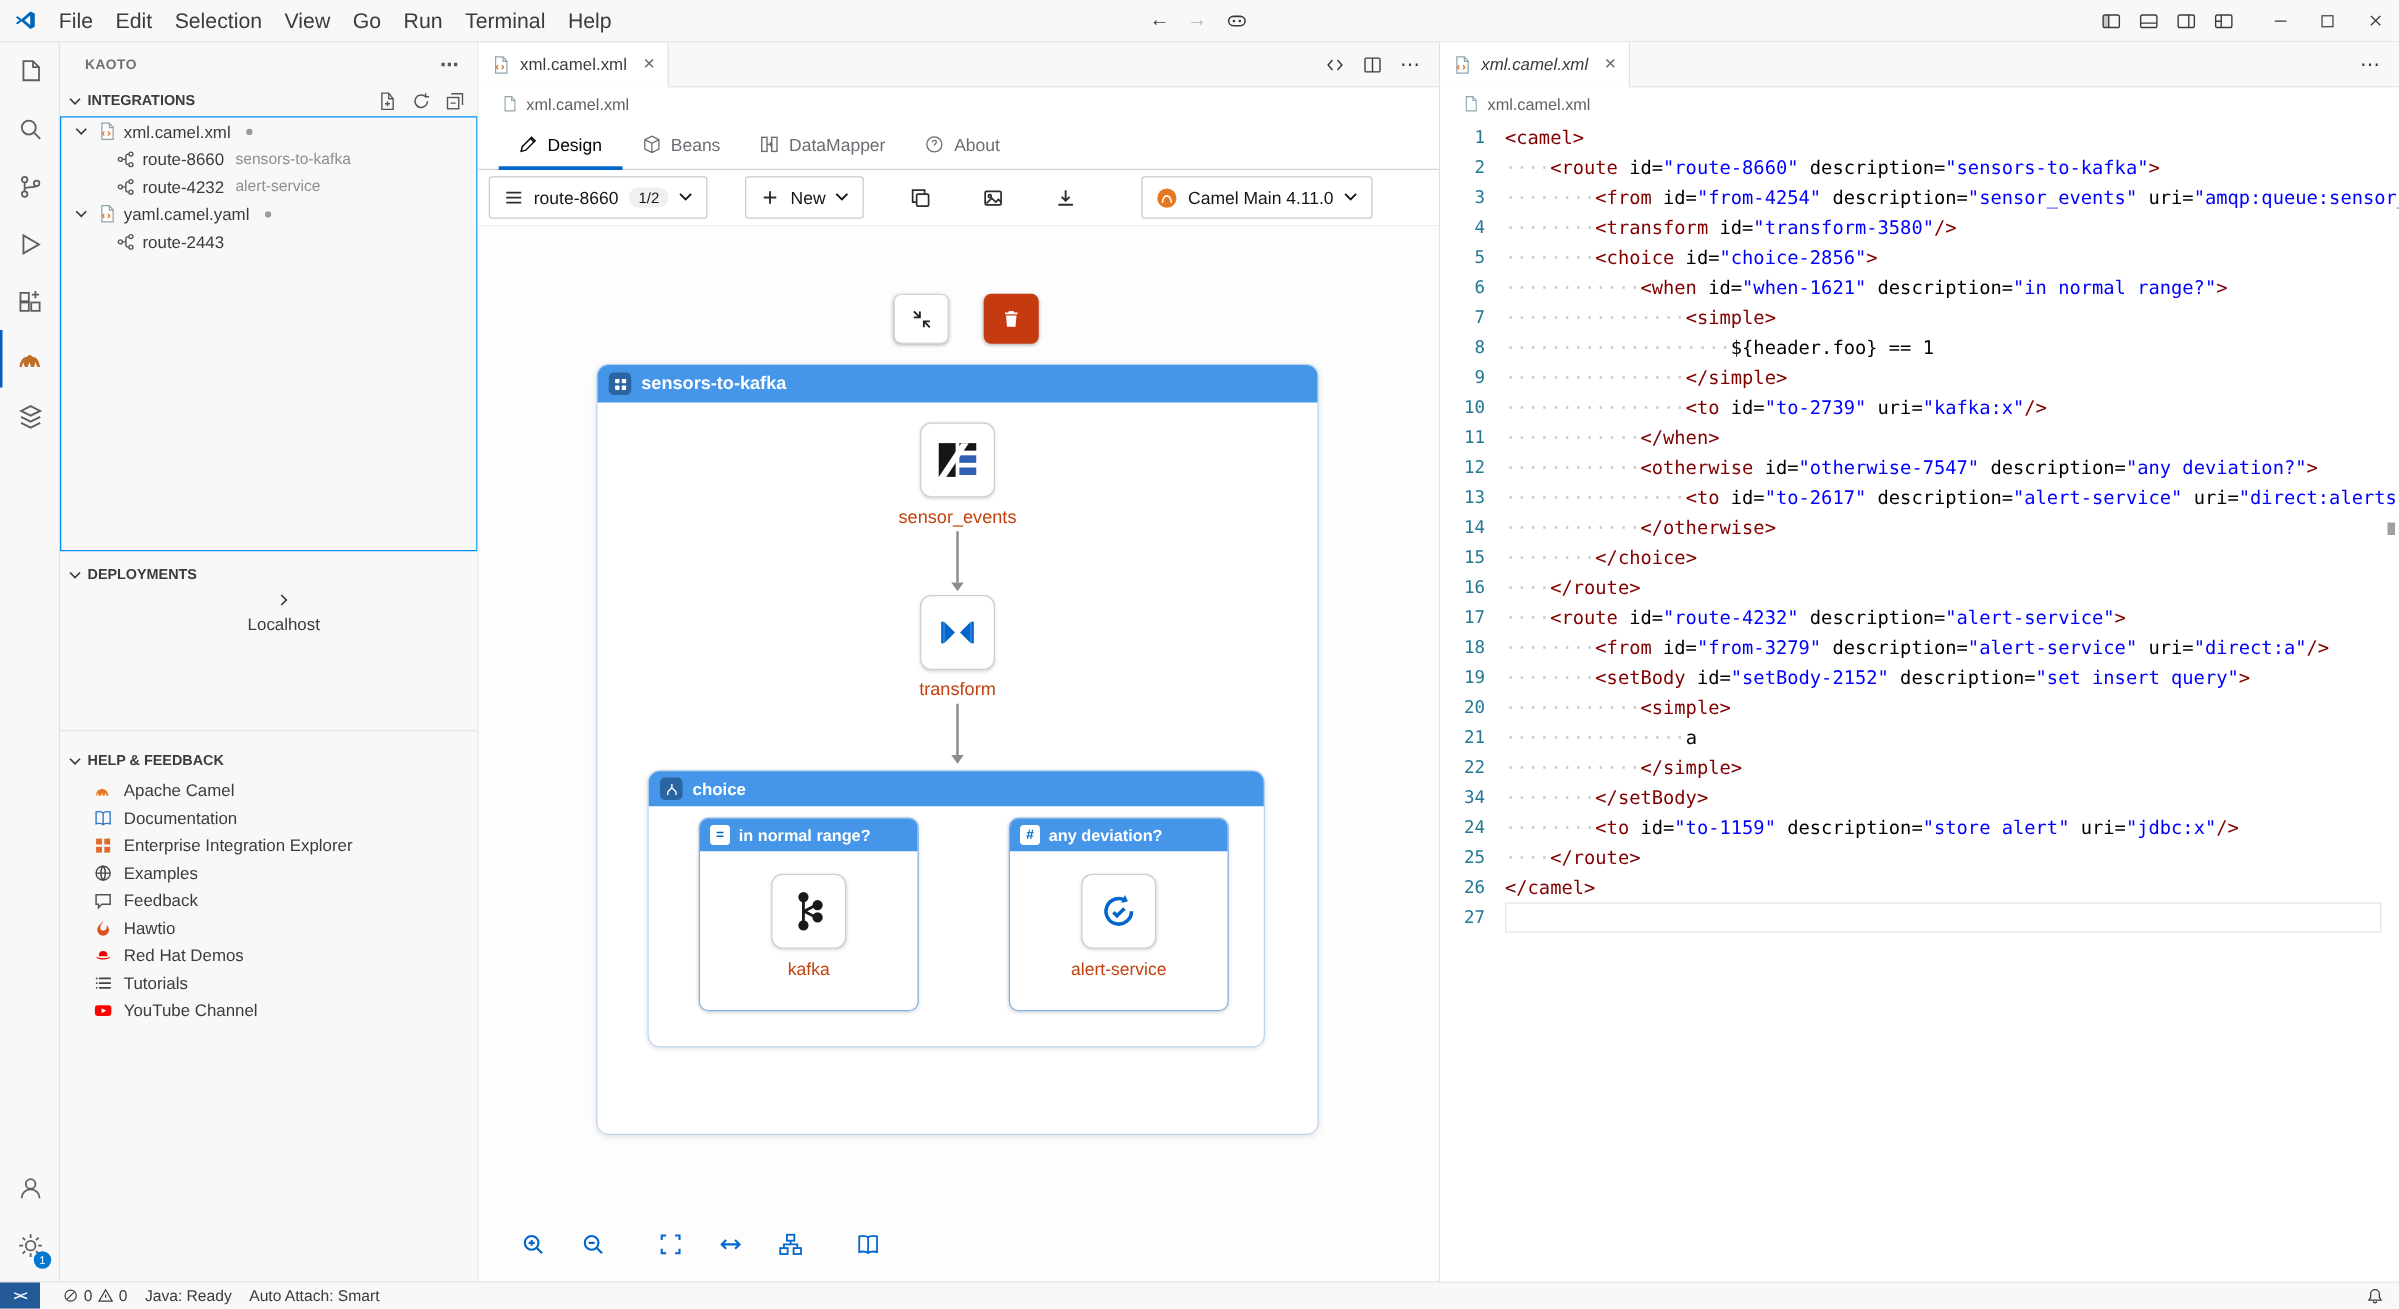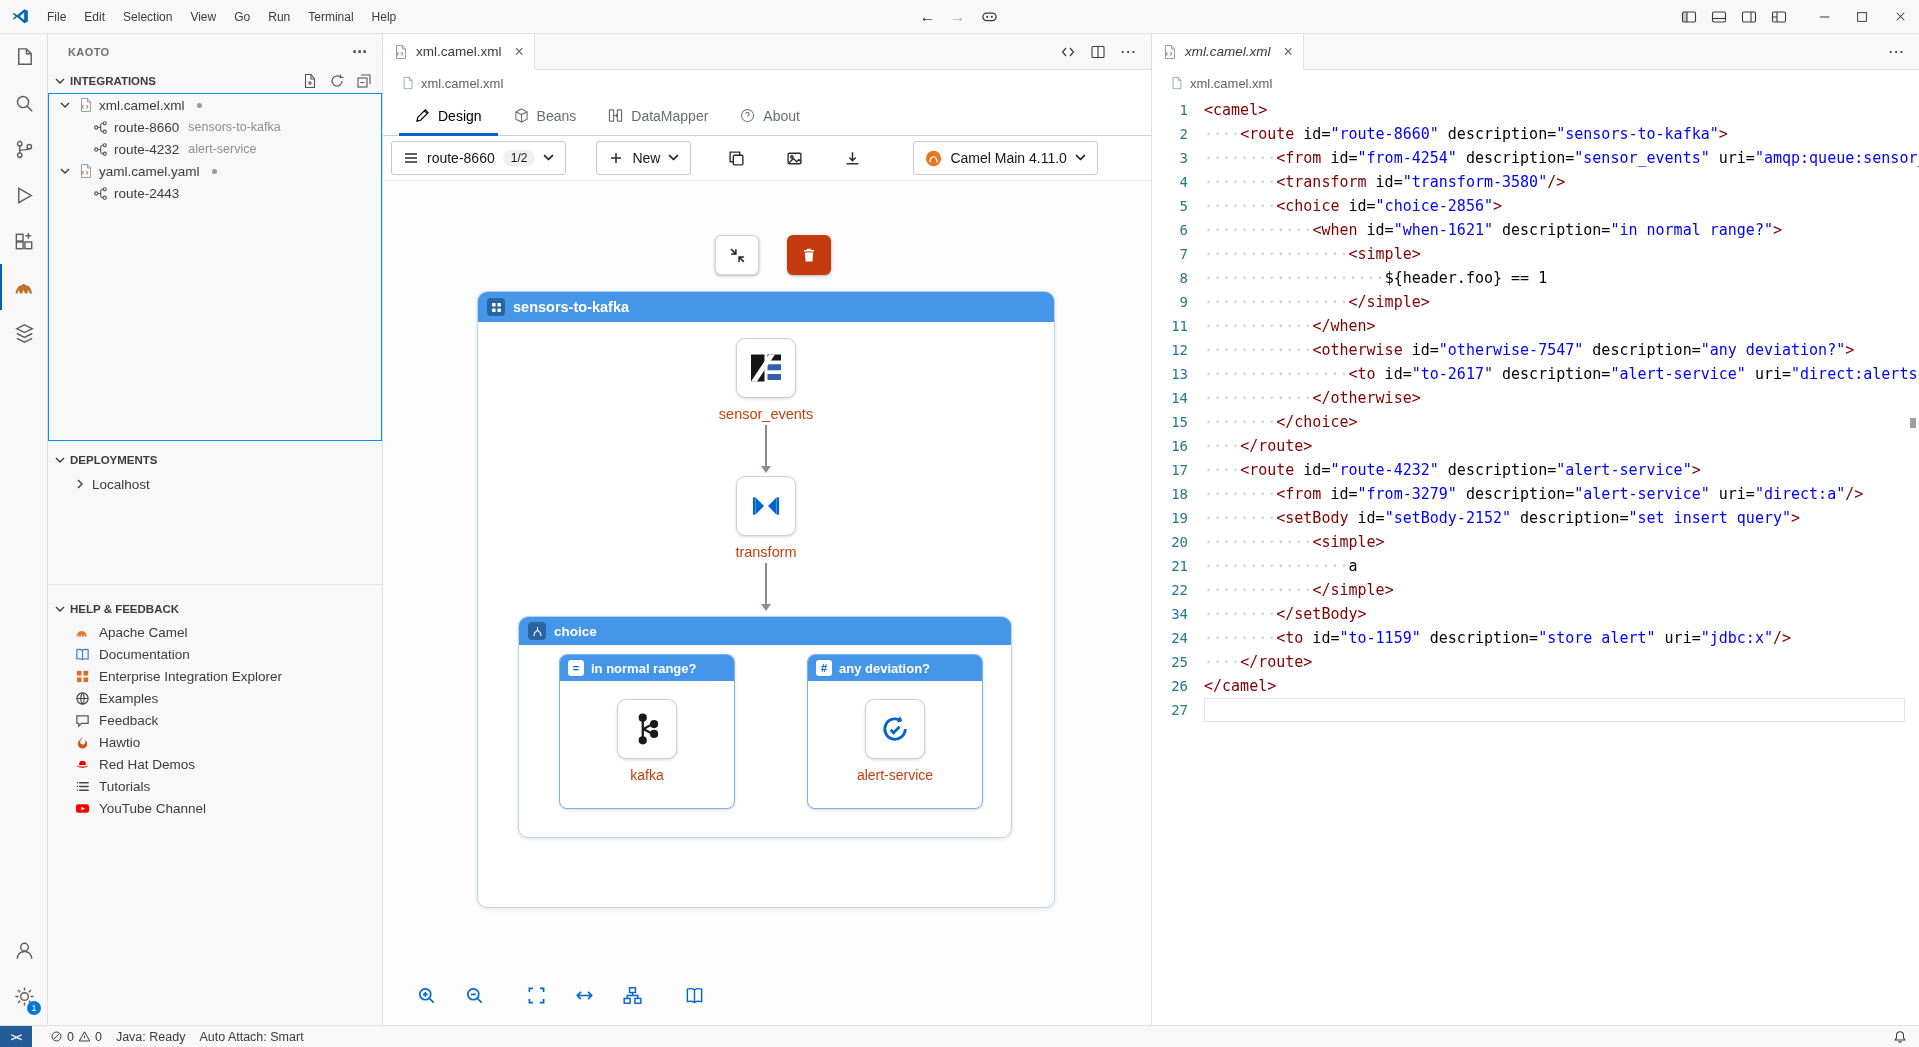--- a/index.html
+++ b/index.html
@@ -7,21 +7,21 @@
               font-family:"Liberation Sans","DejaVu Sans",sans-serif; color:#3b3b3b; }
   svg { display:block; }
   .app { width:100%; height:100%; display:flex; flex-direction:column; }
 
   
   .titlebar { height:34px; background:#f8f8f8; border-bottom:1px solid #e1e1e1;
               display:flex; align-items:center; position:relative; flex:none; }
   .tb-left { display:flex; align-items: center; padding-left:10px; gap:4px; }
   .vscode-logo { width:20px; height:20px; margin-right:4px; }
   .menubar { display:flex; align-items:center; }
-  .menu-item { padding:4px 9px; font-size:12px; color:#3b3b3b; border-radius:5px; }
+  .menu-item { padding:4px 9px; font-size:17px; color:#3b3b3b; border-radius:5px; }
   .tb-center { position:absolute; left:50%; transform:translateX(-50%);
                display:flex; align-items:center; gap:10px; }
   .nav-arrow { font-size:16px; color:#3b3b3b; padding:0 2px; }
   .nav-arrow.disabled { color:#b4b4b4; }
   .cmd-center { width:600px; height:24px; background:#f3f3f3; border:1px solid #cfcfcf;
                 border-radius:6px; display:flex; align-items:center; justify-content:center;
                 gap:7px; font-size:13px; color:#5a5a5a; }
   .tb-ico { display:grid; place-items:center; width:24px; height:24px; color:#3b3b3b; }
   .tb-right { margin-left:auto; display:flex; align-items:center; height:100%; }
   .layout-icons { display:flex; align-items:center; gap:14px; padding:0 18px; color:#3b3b3b; }
@@ -56,21 +56,21 @@
   .file-row { padding-left:8px; gap:5px; }
   .file-row .chev { width:16px; height:16px; color:#3b3b3b; flex:none; }
   .ficon16 { width:16px; height:16px; flex:none; }
   .fname { color:#3b3b3b; }
   .mod-dot { width:5px; height:5px; border-radius:50%; background:#9a9a9a; margin-left:7px; flex:none; }
   .route-row { padding-left:44px; gap:6px; }
   .ricon { width:15px; height:15px; color:#555; flex:none; }
   .rid { color:#3b3b3b; }
   .rdesc { color:#8f8f8f; font-size:12.5px; margin-left:3px; }
   .dep-section { margin-top:7px; }
-  .dep-row { height:24px; display:flex; align-items:center; gap:4px; padding-left:24px; color:#3b3b3b; }
+  .dep-row { height:24px; display:flex; align-items:center; gap:4px; padding-left:24px; color:#3b3b3b;flex-direction:column; }
   .dep-row .chev { width:16px; height:16px; color:#3b3b3b; }
   .help-section { margin-top:88px; border-top:1px solid #e5e5e5; padding-top:12px; }
   .help-row { height:22px; display:flex; align-items:center; gap:9px; padding-left:27px; color:#3b3b3b; }
   .hicon { width:15px; height:15px; display:inline-flex; flex:none; }
 
   
   .editors { flex:1; display:flex; min-width:0; background:#fff; }
   .editor-group { display:flex; flex-direction:column; min-width:0; background:#fff; }
   .editor-group.left { flex:0 0 769px; border-right:1px solid #e1e1e1; }
   .editor-group.right { flex:1; position:relative; }
@@ -878,20 +878,24 @@
               </div>
               <div class="code-line">
                 <span class="gutter">8</span>
                 <span class="ltext"><span class="ws">····················</span>${header.foo} == 1</span>
               </div>
               <div class="code-line">
                 <span class="gutter">9</span>
                 <span class="ltext"><span class="ws">················</span><span class="tag">&lt;/simple</span><span class="tag">&gt;</span></span>
               </div>
               <div class="code-line">
+                <span class="gutter">10</span>
+                <span class="ltext"><span class="ws">················</span><span class="tag">&lt;to</span> id=<span class="str">"to-2739"</span> uri=<span class="str">"kafka:x"</span><span class="tag">/&gt;</span></span>
+              </div>
+              <div class="code-line">
                 <span class="gutter">11</span>
                 <span class="ltext"><span class="ws">············</span><span class="tag">&lt;/when</span><span class="tag">&gt;</span></span>
               </div>
               <div class="code-line">
                 <span class="gutter">12</span>
                 <span class="ltext"><span class="ws">············</span><span class="tag">&lt;otherwise</span> id=<span class="str">"otherwise-7547"</span> description=<span class="str">"any deviation?"</span><span class="tag">&gt;</span></span>
               </div>
               <div class="code-line">
                 <span class="gutter">13</span>
                 <span class="ltext"><span class="ws">················</span><span class="tag">&lt;to</span> id=<span class="str">"to-2617"</span> description=<span class="str">"alert-service"</span> uri=<span class="str">"direct:alerts"</span></span>

